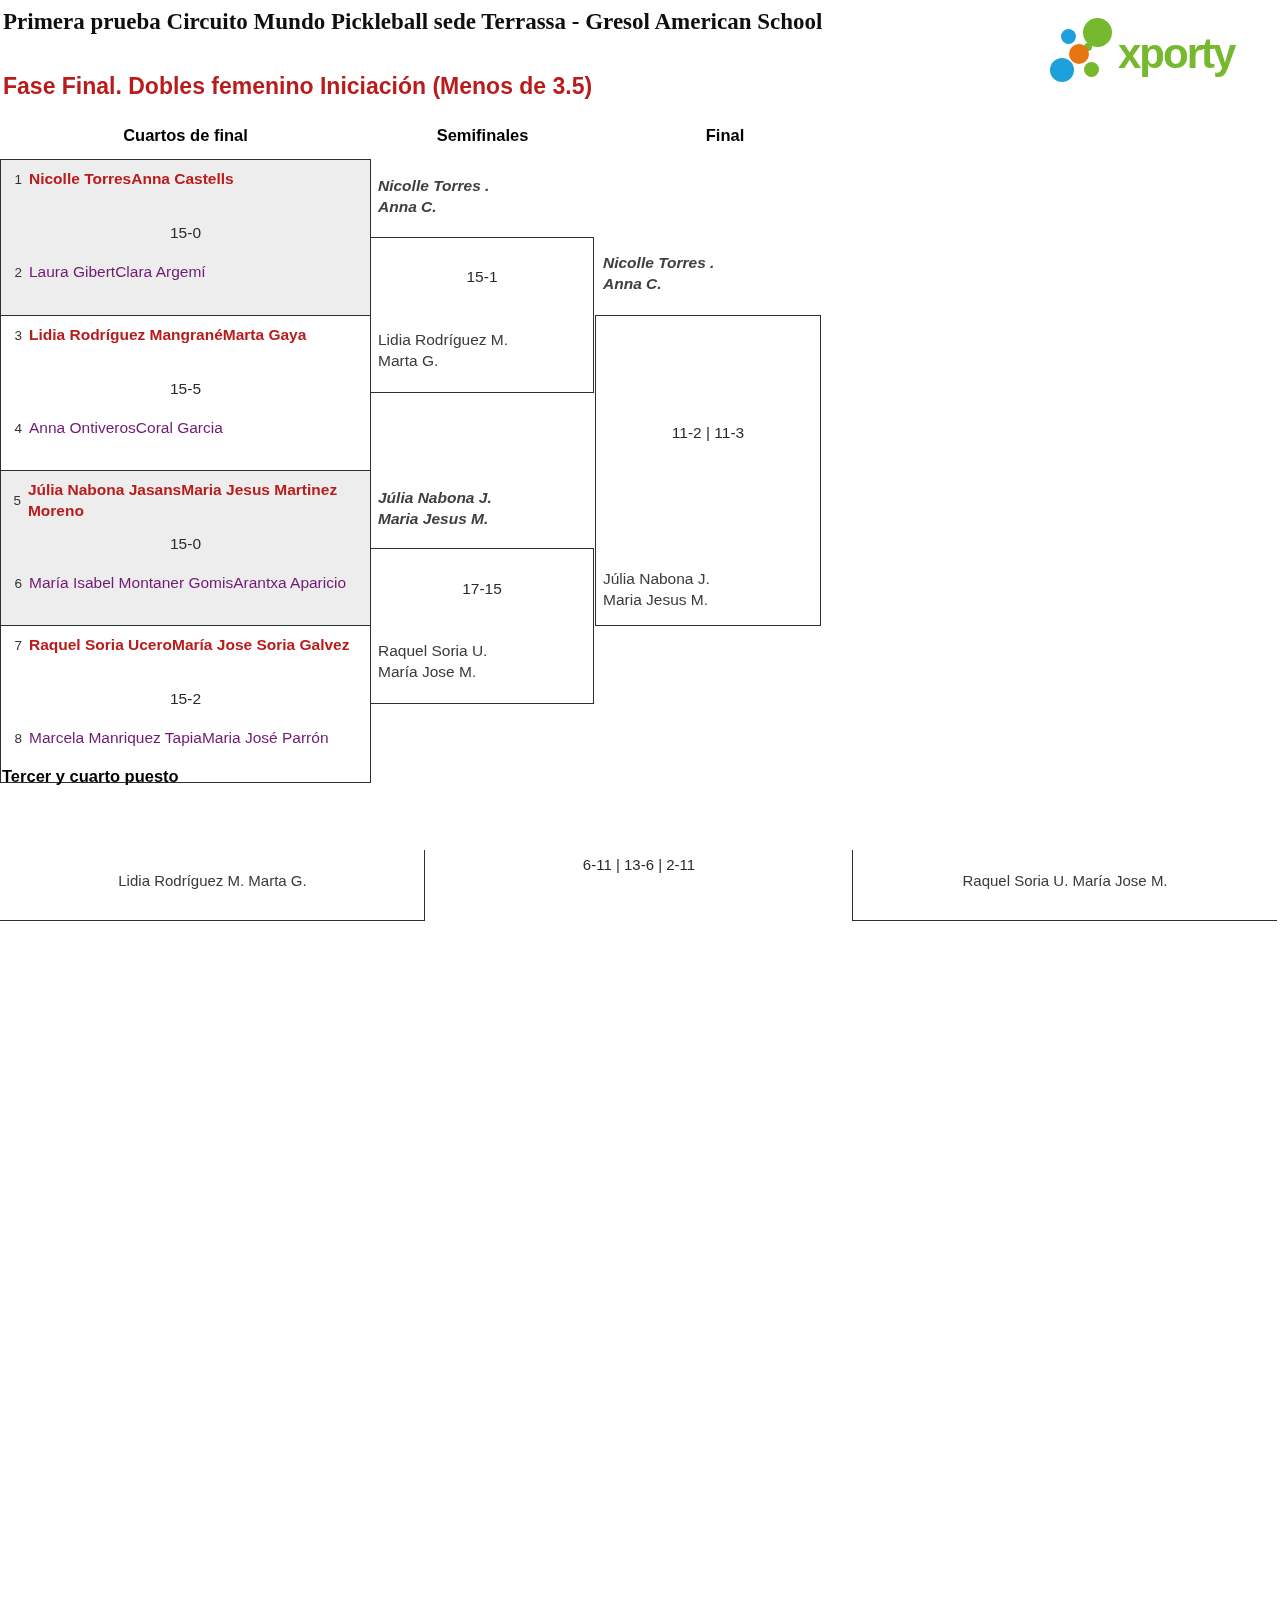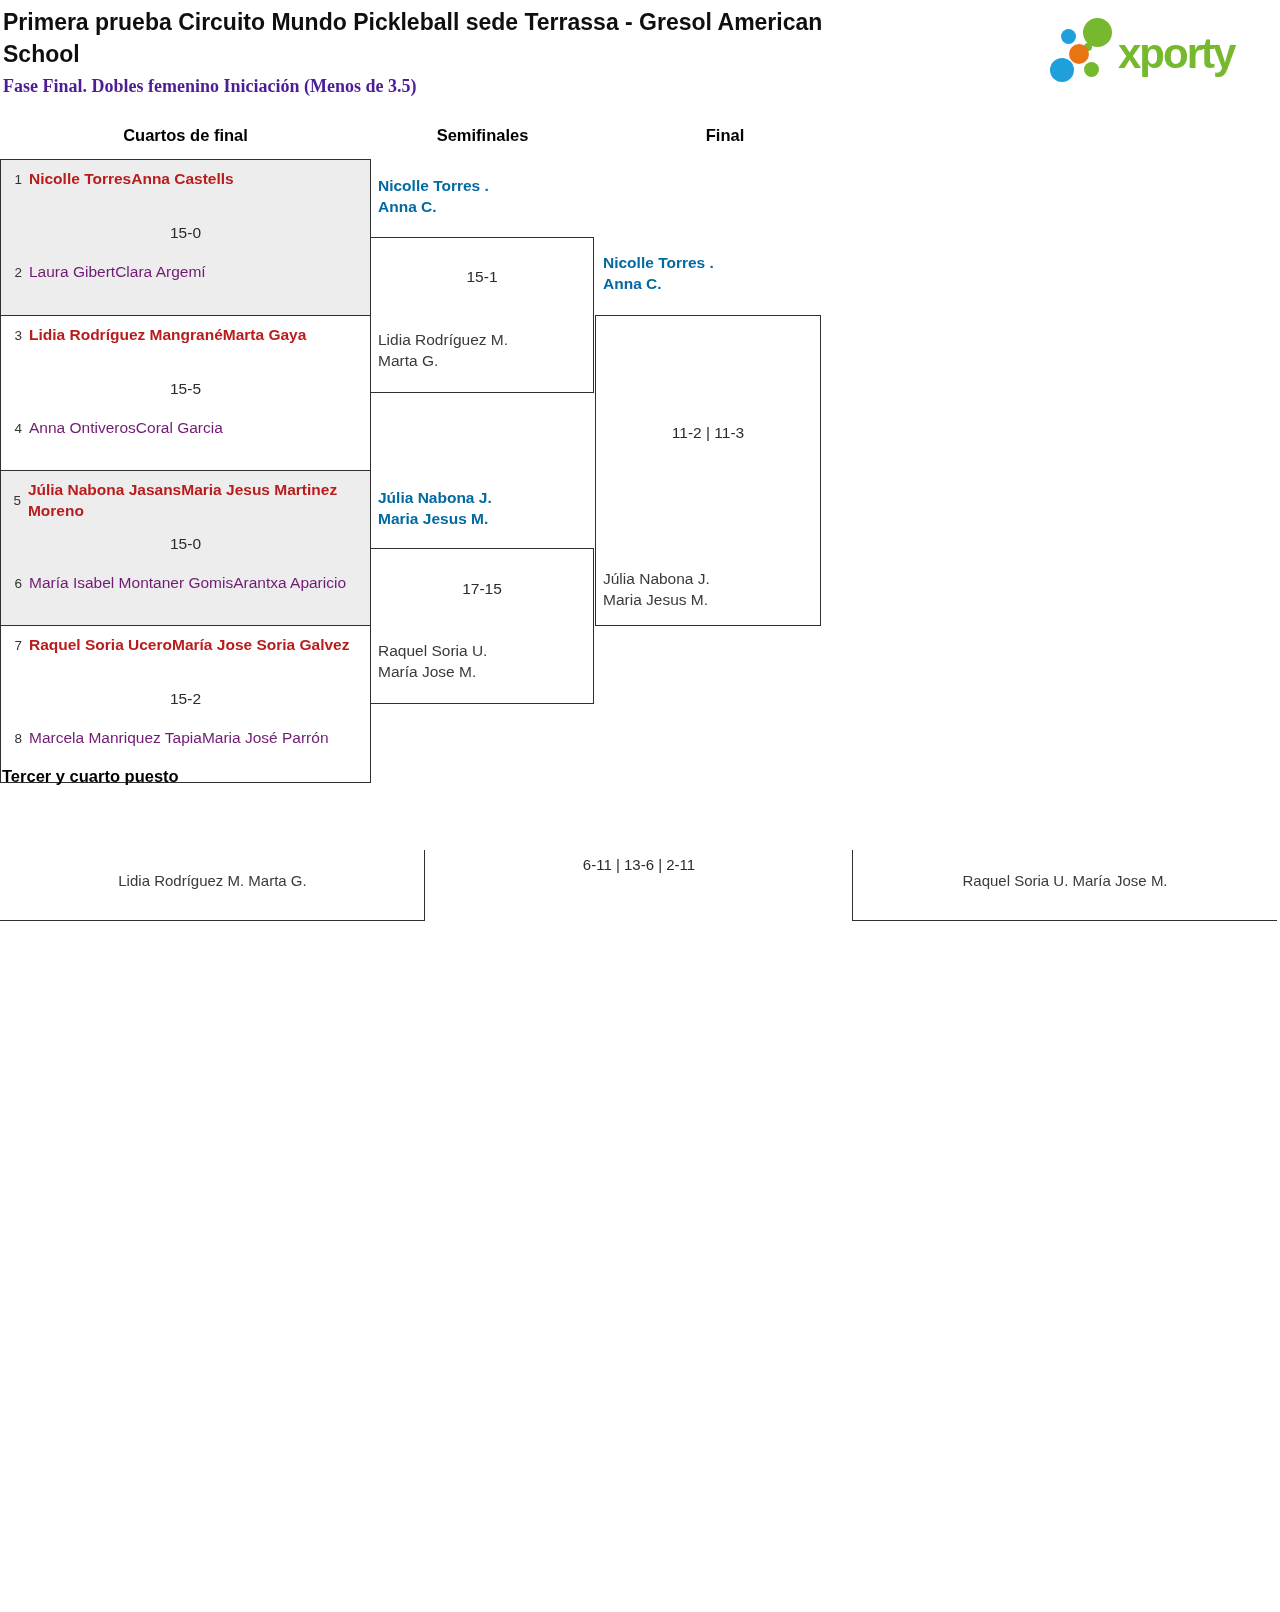--- a/index.html
+++ b/index.html
@@ -2,23 +2,23 @@
 <html><head>
 <meta charset="utf-8">
 <style>
   * { box-sizing: border-box; margin: 0; padding: 0; }
   html, body { background: #ffffff; }
   body { font-family: "Liberation Sans", sans-serif; }
   .page { position: relative; width: 1280px; height: 1612px; background: #fff; overflow: hidden; }
 
   
   .title { position: absolute; left: 3px; top: 6px; width: 870px;
-           font-size: 23px; font-weight: 700; line-height: 32px; color: #0f0f0f; }
+           font-size: 23px; font-weight: 700; line-height: 32px; color: #0f0f0f; font-family: Liberation Serif, serif; }
   .subtitle { position: absolute; left: 3px; top: 70px; width: 900px;
-              font-size: 18px; font-weight: 700; line-height: 32px; color: #4c1d95; font-family: Liberation Serif, serif; }
+              font-size: 23px; font-weight: 700; line-height: 32px; color: #b91c1c; }
 
   
   .logo { position: absolute; left: 1040px; top: 10px; width: 230px; height: 85px; cursor: pointer; }
   .dot { position: absolute; border-radius: 50%; }
   .dot.blue-sm  { left: 21px;  top: 19px; width: 15px; height: 15px; background: #1ea0dd; }
   .dot.green-lg { left: 43px;  top: 8px;  width: 29px; height: 29px; background: #76b82e; }
   .dot.green-xs { left: 44px;  top: 33px; width: 8px;  height: 8px;  background: #76b82e; }
   .dot.orange   { left: 29px;  top: 34px; width: 20px; height: 20px; background: #e87511; }
   .dot.blue-lg  { left: 10px;  top: 48px; width: 24px; height: 24px; background: #1ea0dd; }
   .dot.green-sm { left: 44px;  top: 52px; width: 15px; height: 15px; background: #76b82e; }
@@ -49,21 +49,21 @@
   .qf-score { position: absolute; top: 64px; left: 0; width: 100%; text-align: center;
               font-size: 15.5px; color: #2a2a2a; }
 
   
   .box { position: absolute; border: 1.5px solid #2f2f2f; background: transparent; }
   .sf1-box { left: 370px; top: 237px; width: 224px; height: 156px; }
   .sf2-box { left: 370px; top: 548px; width: 224px; height: 156px; }
   .f-box   { left: 595px; top: 315px; width: 226px; height: 311px; }
 
   .pair { position: absolute; font-size: 15.5px; line-height: 21px; color: #3a3a3a; }
-  .pair.winner { font-weight: 700; color: #0369a1; }
+  .pair.winner { font-weight: 700; color: #404040; font-style: italic; }
   .pair .nm { display: block; }
   .mid-score { position: absolute; text-align: center; font-size: 15.5px; color: #2a2a2a; }
 
   .sf1-winner { left: 378px; top: 175px; }
   .sf1-score  { left: 370px; top: 268px; width: 224px; }
   .sf1-loser  { left: 378px; top: 329px; }
 
   .sf2-winner { left: 378px; top: 487px; }
   .sf2-score  { left: 370px; top: 580px; width: 224px; }
   .sf2-loser  { left: 378px; top: 640px; }

